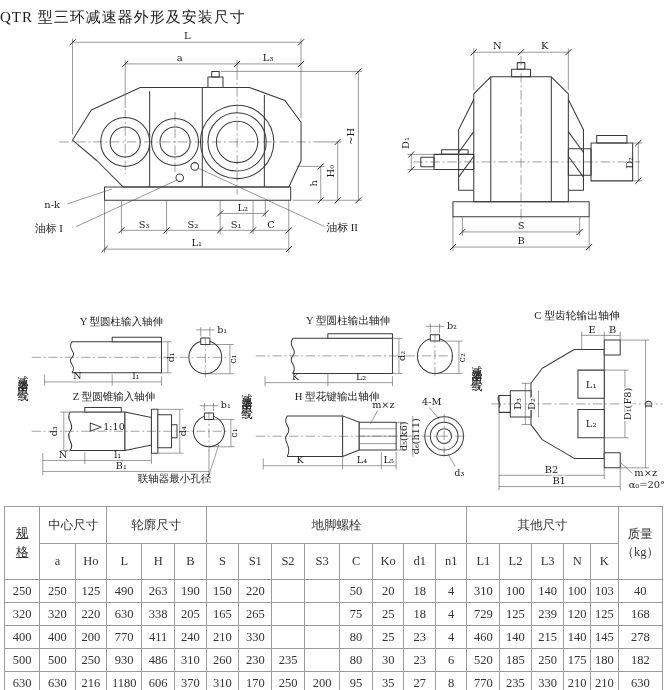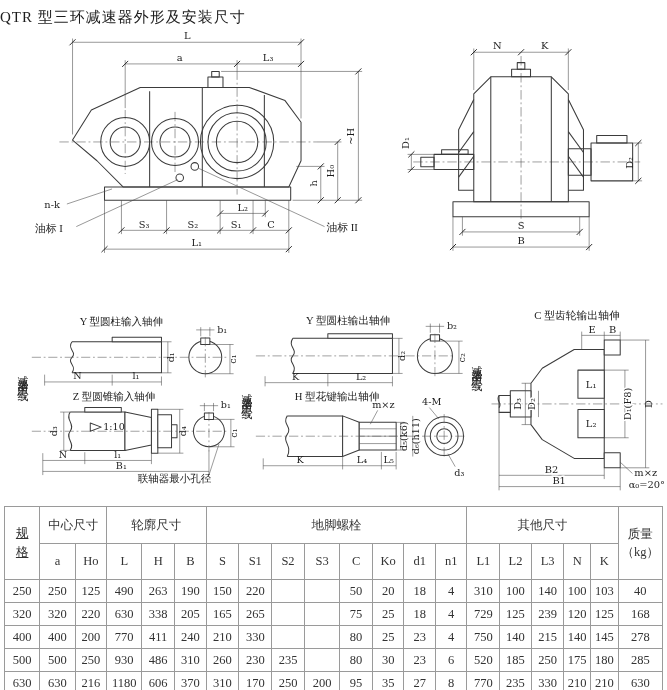--- a/index.html
+++ b/index.html
@@ -537,21 +537,21 @@
           <td>411</td>
           <td>240</td>
           <td>210</td>
           <td>330</td>
           <td></td>
           <td></td>
           <td>80</td>
           <td>25</td>
           <td>23</td>
           <td>4</td>
-          <td>750</td>
+          <td>460</td>
           <td>140</td>
           <td>215</td>
           <td>140</td>
           <td>145</td>
           <td>278</td>
         </tr>
         <tr>
           <td>500</td>
           <td>500</td>
           <td>250</td>
@@ -564,21 +564,21 @@
           <td></td>
           <td>80</td>
           <td>30</td>
           <td>23</td>
           <td>6</td>
           <td>520</td>
           <td>185</td>
           <td>250</td>
           <td>175</td>
           <td>180</td>
-          <td>285</td>
+          <td>182</td>
         </tr>
         <tr>
           <td>630</td>
           <td>630</td>
           <td>216</td>
           <td>1180</td>
           <td>606</td>
           <td>370</td>
           <td>310</td>
           <td>170</td>

